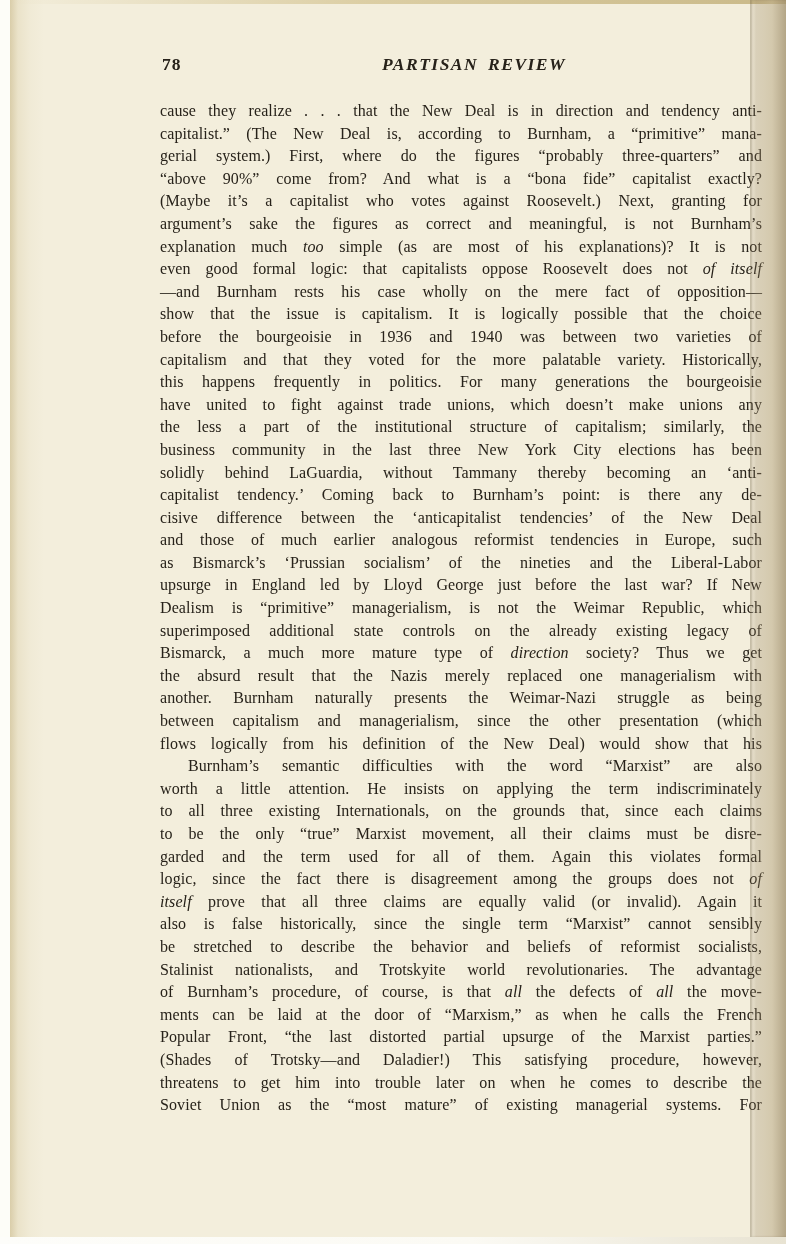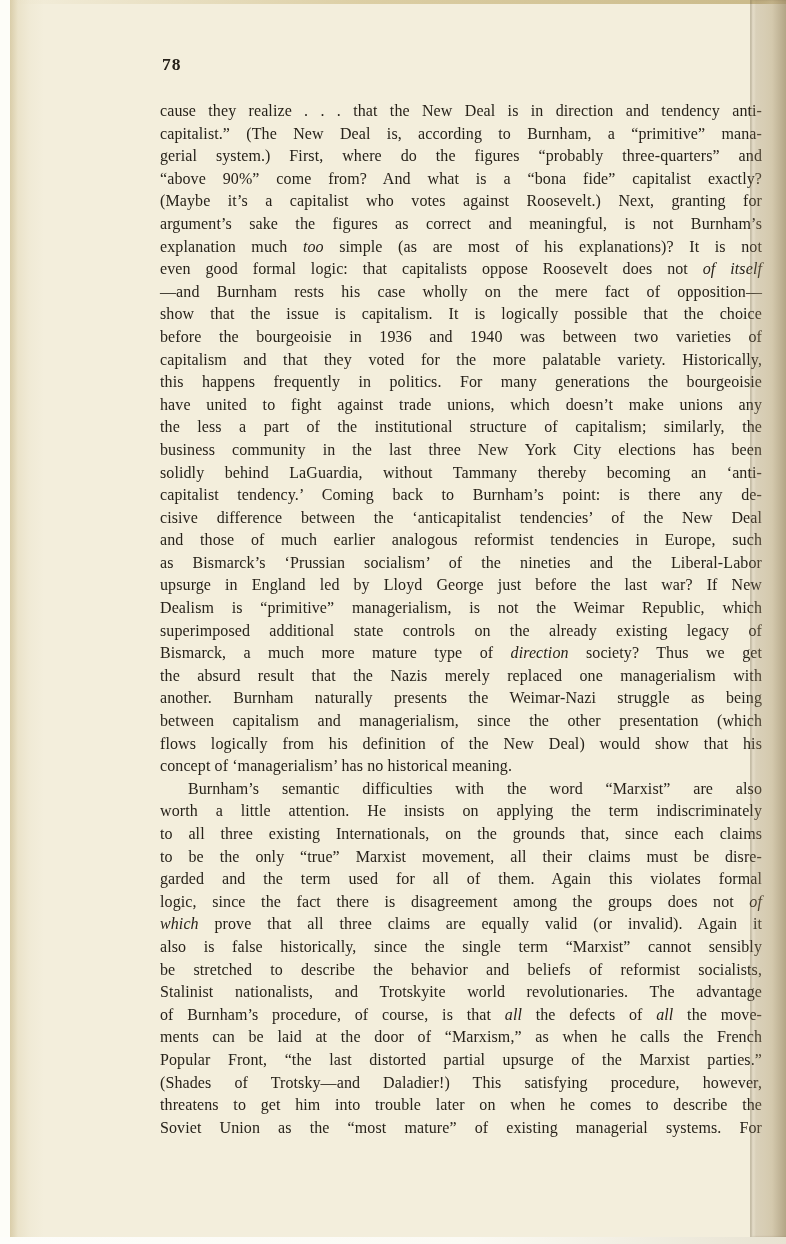--- a/index.html
+++ b/index.html
@@ -95,20 +95,21 @@
 </style>
 </head>
 <body>
 
 <div class="scan">
   <div class="page">
     <div class="edge-top"></div>
     <div class="content">
       <div class="header-row">
         <span class="page-number">78</span>
+        <span class="running-title">PARTISAN REVIEW</span>
       </div>
       <div class="text-block">
           <div class="paragraph">
             <div class="line">cause they realize . . . that the New Deal is in direction and tendency anti-</div>
             <div class="line">capitalist.” (The New Deal is, according to Burnham, a “primitive” mana-</div>
             <div class="line">gerial system.) First, where do the figures “probably three-quarters” and</div>
             <div class="line">“above 90%” come from? And what is a “bona fide” capitalist exactly?</div>
             <div class="line">(Maybe it’s a capitalist who votes against Roosevelt.) Next, granting for</div>
             <div class="line">argument’s sake the figures as correct and meaningful, is not Burnham’s</div>
             <div class="line">explanation much <i>too</i> simple (as are most of his explanations)? It is not</div>
@@ -127,30 +128,29 @@
             <div class="line">and those of much earlier analogous reformist tendencies in Europe, such</div>
             <div class="line">as Bismarck’s ‘Prussian socialism’ of the nineties and the Liberal-Labor</div>
             <div class="line">upsurge in England led by Lloyd George just before the last war? If New</div>
             <div class="line">Dealism is “primitive” managerialism, is not the Weimar Republic, which</div>
             <div class="line">superimposed additional state controls on the already existing legacy of</div>
             <div class="line">Bismarck, a much more mature type of <i>direction</i> society? Thus we get</div>
             <div class="line">the absurd result that the Nazis merely replaced one managerialism with</div>
             <div class="line">another. Burnham naturally presents the Weimar-Nazi struggle as being</div>
             <div class="line">between capitalism and managerialism, since the other presentation (which</div>
             <div class="line">flows logically from his definition of the New Deal) would show that his</div>
-            <div class="line flush-last">concept of ‘managerialism’ has no historical meaning.</div>
           </div>
           <div class="paragraph">
             <div class="line indent">Burnham’s semantic difficulties with the word “Marxist” are also</div>
             <div class="line">worth a little attention. He insists on applying the term indiscriminately</div>
             <div class="line">to all three existing Internationals, on the grounds that, since each claims</div>
             <div class="line">to be the only “true” Marxist movement, all their claims must be disre-</div>
             <div class="line">garded and the term used for all of them. Again this violates formal</div>
             <div class="line">logic, since the fact there is disagreement among the groups does not <i>of</i></div>
-            <div class="line"><i>which</i> prove that all three claims are equally valid (or invalid). Again it</div>
+            <div class="line"><i>itself</i> prove that all three claims are equally valid (or invalid). Again it</div>
             <div class="line">also is false historically, since the single term “Marxist” cannot sensibly</div>
             <div class="line">be stretched to describe the behavior and beliefs of reformist socialists,</div>
             <div class="line">Stalinist nationalists, and Trotskyite world revolutionaries. The advantage</div>
             <div class="line">of Burnham’s procedure, of course, is that <i>all</i> the defects of <i>all</i> the move-</div>
             <div class="line">ments can be laid at the door of “Marxism,” as when he calls the French</div>
             <div class="line">Popular Front, “the last distorted partial upsurge of the Marxist parties.”</div>
             <div class="line">(Shades of Trotsky—and Daladier!) This satisfying procedure, however,</div>
             <div class="line">threatens to get him into trouble later on when he comes to describe the</div>
             <div class="line">Soviet Union as the “most mature” of existing managerial systems. For</div>
           </div>

